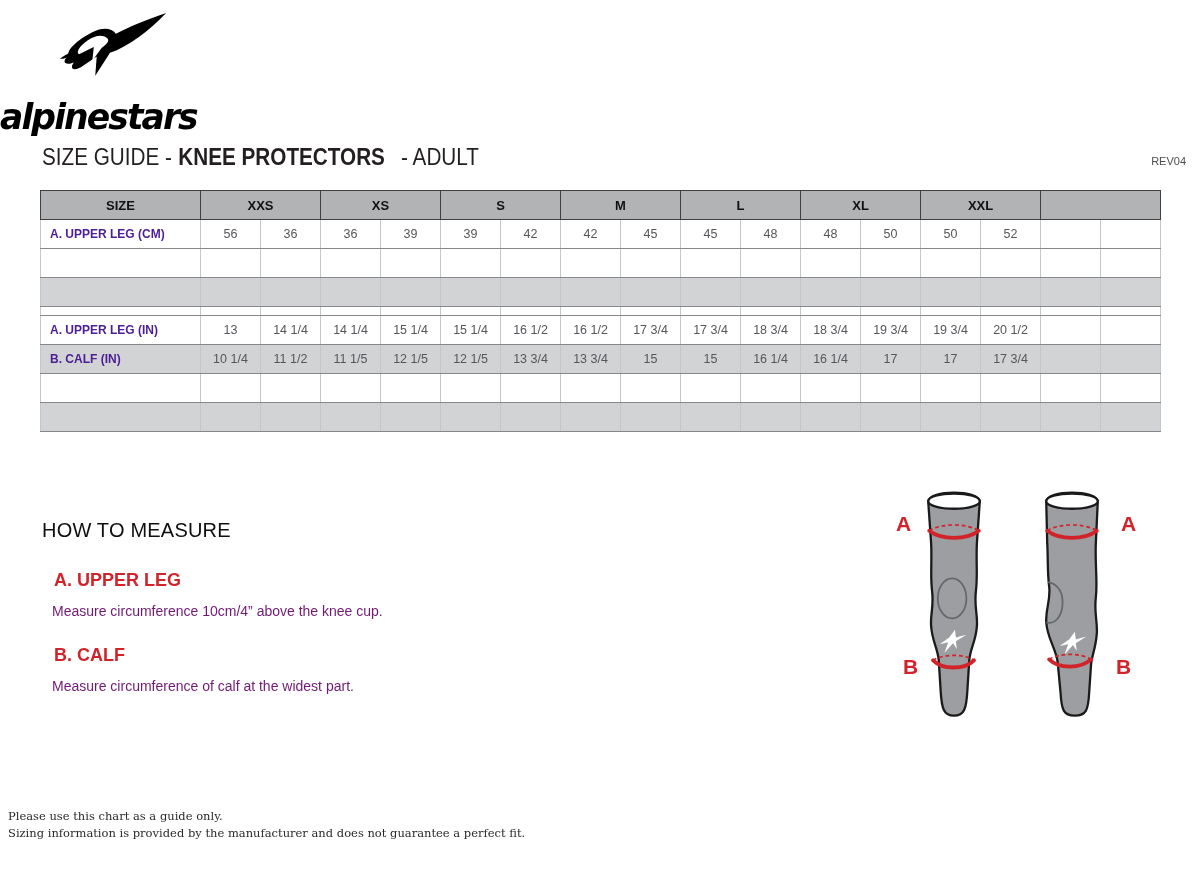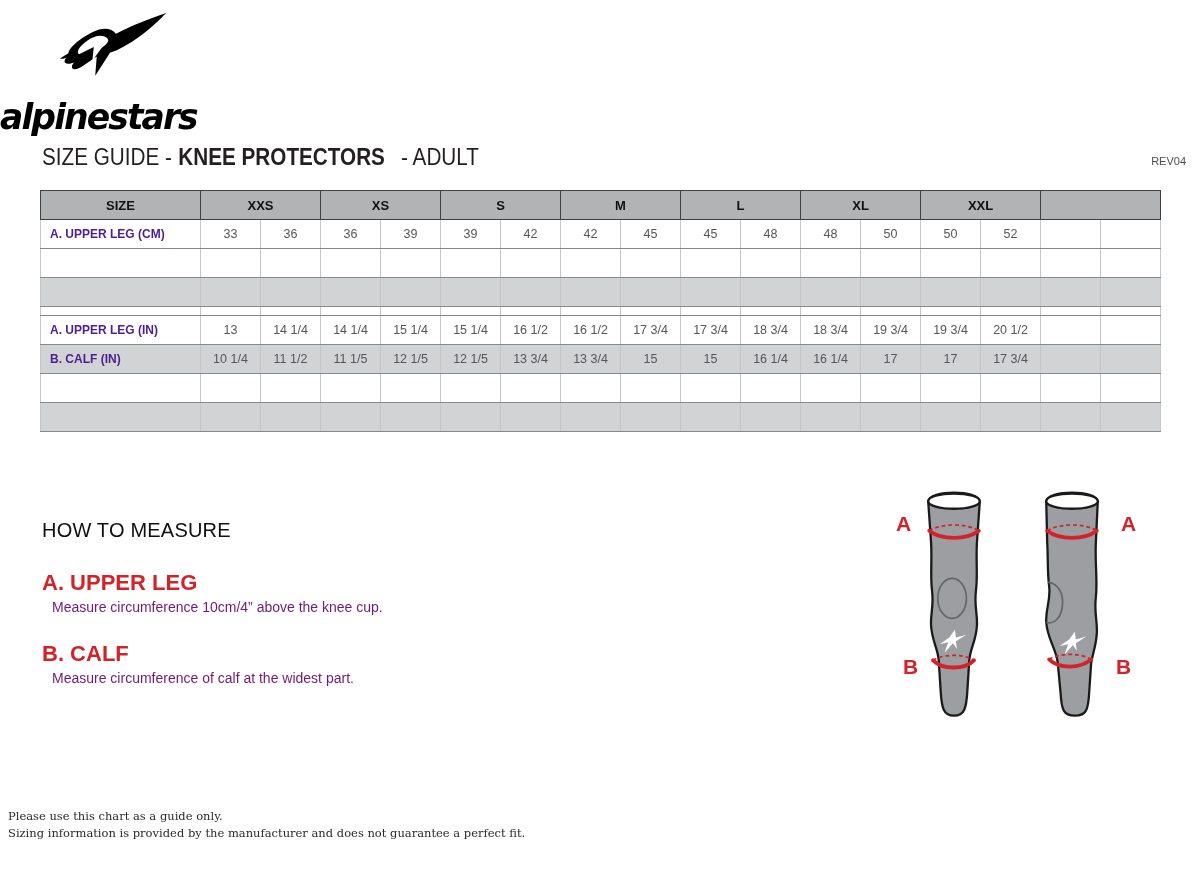--- a/index.html
+++ b/index.html
@@ -42,21 +42,21 @@
   table.size tr.gray td{background:#d2d3d5;}
   table.size td.lbl{
     text-align:left;padding-left:9px;font-weight:bold;color:#4c1d95;font-size:12px;
   }
   table.size tr.spacer td{height:8px;}
   
   .measure{position:absolute;left:42px;top:503px;width:620px;}
   .measure h2{
     margin:16px 0 28px 0;font-size:20px;font-weight:normal;color:#0f0f0f;letter-spacing:.2px;
   }
-  .m-title{color:#d2232a;font-weight:bold;font-size:22px;margin:0;}
+  .m-title{color:#d2232a;font-weight:bold;font-size:18px;margin:12px;}
   .m-text{font-size:14px;color:#701a75;margin:3px 0 26px 10px;}
   
   .knee{position:absolute;}
   .knee1{left:913px;top:484px;}
   .knee2{left:1031px;top:484px;}
   .marker{
     position:absolute;color:#d2232a;font-weight:bold;font-size:21px;
     font-family:"Liberation Sans",sans-serif;
   }
   .mA1{left:896px;top:512px;} .mA2{left:1121px;top:512px;}
@@ -101,21 +101,21 @@
         <th colspan="2">M</th>
         <th colspan="2">L</th>
         <th colspan="2">XL</th>
         <th colspan="2">XXL</th>
         <th colspan="2"></th>
       </tr>
   </thead>
   <tbody>
       <tr class="white">
         <td class="lbl">A. UPPER LEG (CM)</td>
-        <td>33</td>
+        <td>56</td>
         <td>36</td>
         <td>36</td>
         <td>39</td>
         <td>39</td>
         <td>42</td>
         <td>42</td>
         <td>45</td>
         <td>45</td>
         <td>48</td>
         <td>48</td>

